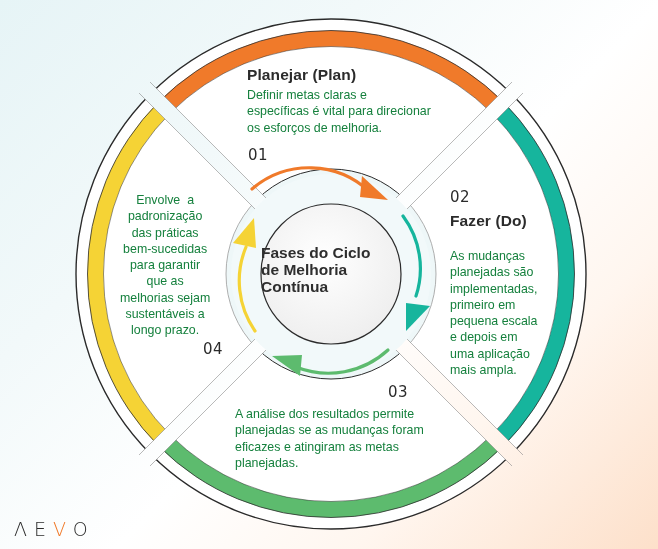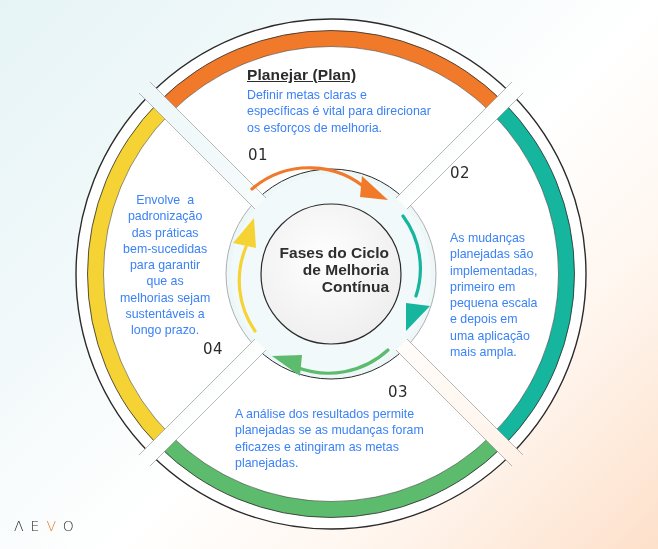--- a/index.html
+++ b/index.html
@@ -3,26 +3,26 @@
 <meta charset="utf-8">
 <style>
   html, body { margin:0; padding:0; }
   body {
     width:658px; height:549px; overflow:hidden; position:relative;
     font-family: "Liberation Sans", "DejaVu Sans", sans-serif;
     background: linear-gradient(135deg, #e6f4f6 0%, #f2f9fa 30%, #ffffff 55%, #fff6ef 75%, #fde0ca 100%);
   }
   svg.diagram { position:absolute; left:0; top:0; }
   .txt { position:absolute; color:#3a3a3a; }
-  .phase-title { font-weight:bold; font-size:15.5px; color:#2b2b2b; letter-spacing:0.1px;text-decoration:underline; }
-  .phase-desc { font-size:12.4px; line-height:16.3px; color:#3b82f6; }
+  .phase-title { font-weight:bold; font-size:15.5px; color:#2b2b2b; letter-spacing:0.1px; }
+  .phase-desc { font-size:12.4px; line-height:16.3px; color:#15803d; }
   .num { position:absolute; font-weight:400; font-size:15px; color:#2b2b2b; font-family:"DejaVu Sans", sans-serif; letter-spacing:0.5px; }
-  .center-label { position:absolute; left:261px; top:244px; width:128px; text-align:right;
+  .center-label { position:absolute; left:261px; top:244px; width:128px; text-align:left;
     font-weight:bold; font-size:15.5px; line-height:17px; color:#2e2e2e; }
-  .logo { position:absolute; left:14px; top:518px; font-size:14px; letter-spacing:7px; color:#2b2b2b; font-family:"DejaVu Sans", sans-serif; font-weight:300; }
+  .logo { position:absolute; left:14px; top:518px; font-size:19px; letter-spacing:7px; color:#2b2b2b; font-family:"DejaVu Sans", sans-serif; font-weight:300; }
   .logo .accent { color:#f07a2a; }
 </style>
 </head>
 <body>
 
 <svg class="diagram" width="658" height="549" viewBox="0 0 658 549">
   <defs>
 
     <clipPath id="clip-top">
         <polygon points="331,263 -100,-168 762,-168"></polygon>
@@ -114,22 +114,23 @@
 <div class="txt" style="left:247px; top:66px;">
   <div class="phase-title">Planejar (Plan)</div>
   <div class="phase-desc" style="margin-top:3px;">
     <div>Definir metas claras e</div>
     <div>específicas é vital para direcionar</div>
     <div>os esforços de melhoria.</div>
   </div>
 </div>
 <div class="num" style="left:248px; top:146px;">01</div>
 
-<div class="num" style="left:450px; top:164px;">02</div>
+<div class="num" style="left:450px; top:188px;">02</div>
 <div class="txt" style="left:450px; top:212px;">
+  <div class="phase-title">Fazer (Do)</div>
   <div class="phase-desc" style="margin-top:18px;">
     <div>As mudanças</div>
     <div>planejadas são</div>
     <div>implementadas,</div>
     <div>primeiro em</div>
     <div>pequena escala</div>
     <div>e depois em</div>
     <div>uma aplicação</div>
     <div>mais ampla.</div>
   </div>

